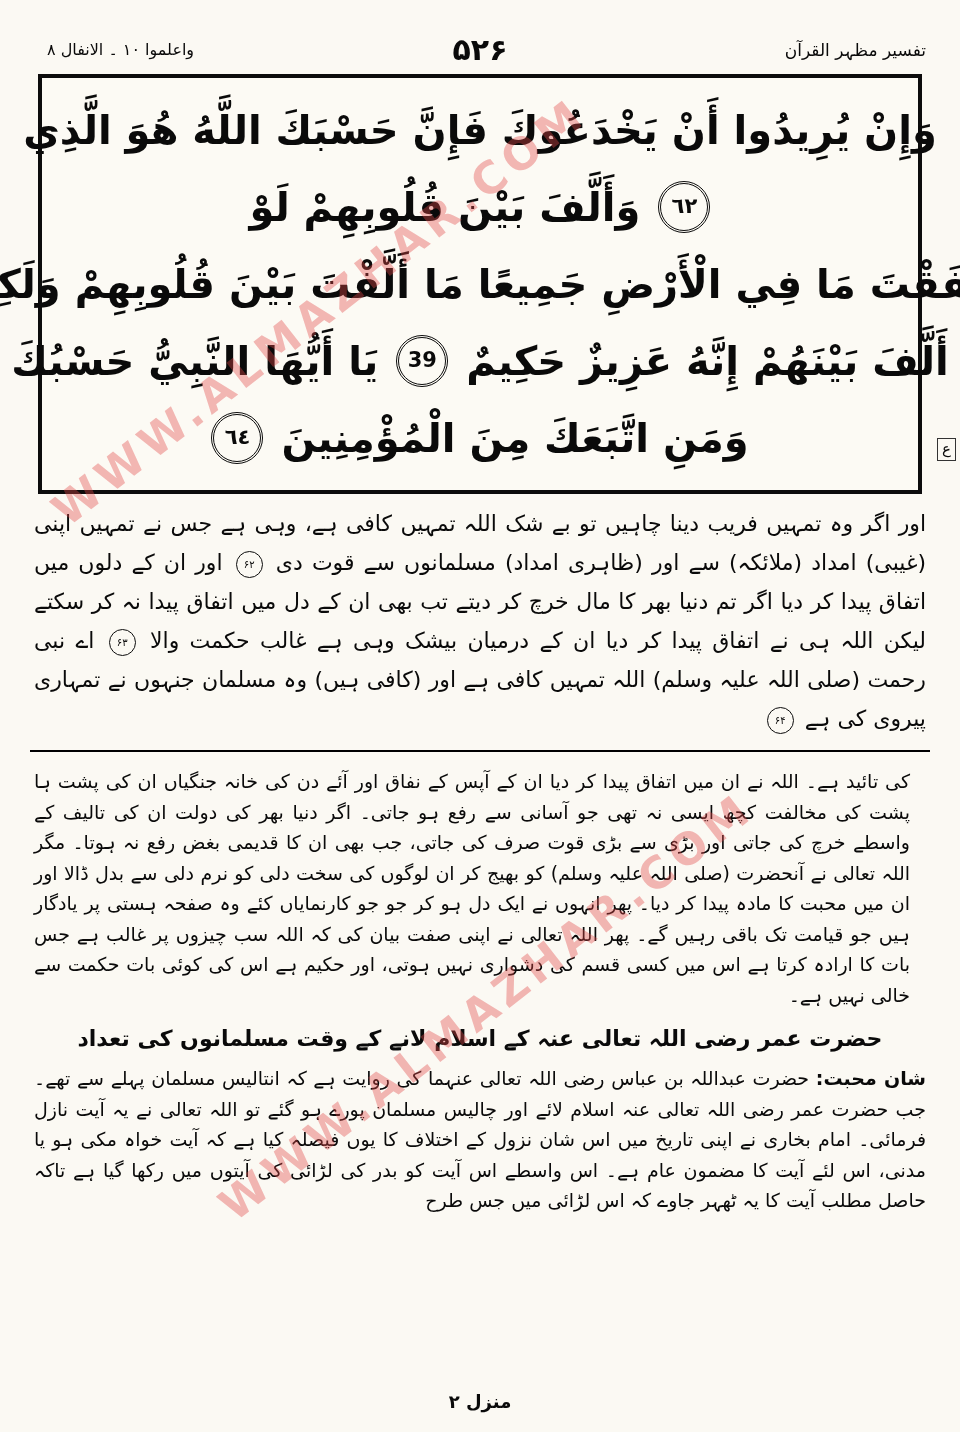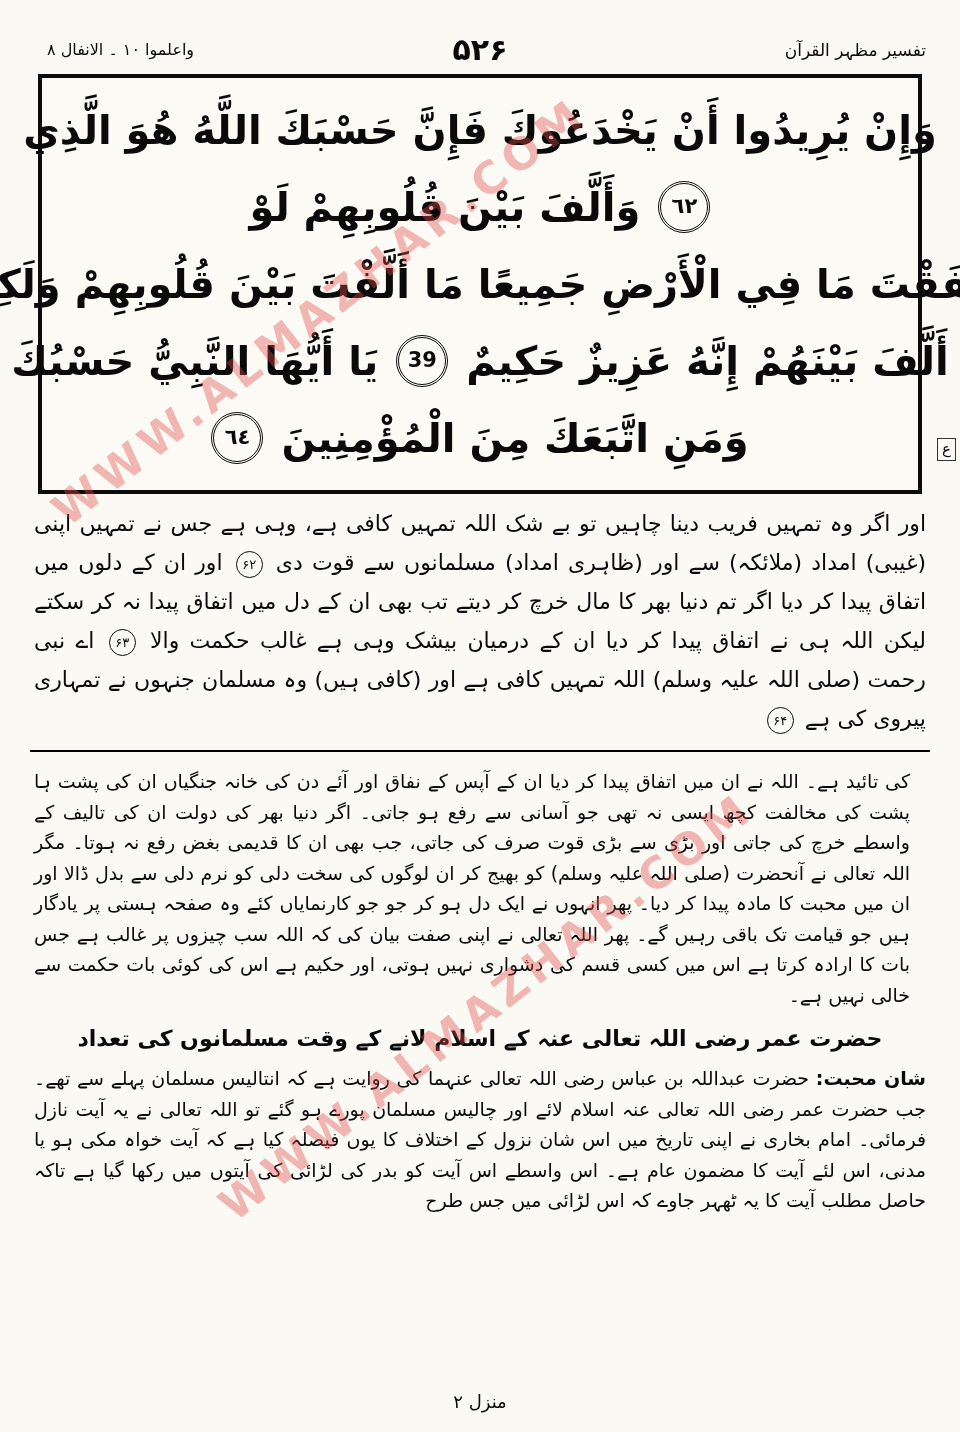--- a/index.html
+++ b/index.html
@@ -95,21 +95,21 @@
     margin: 4px 4px 12px 4px;
   }
   .cnum {
     display: inline-flex;
     align-items: center;
     justify-content: center;
     min-width: 27px;
     height: 27px;
     border: 1.6px solid #0c0c0c;
     border-radius: 50%;
-    font-size: 13px;
+    font-size: 10px;
     margin: 0 4px;
     vertical-align: middle;
     padding: 0 2px;
     box-sizing: border-box;
   }
   .rule {
     border-top: 2.5px solid #000;
     margin: 12px 0 14px 0;
   }
   .commentary {
@@ -134,21 +134,21 @@
     font-weight: bold;
   }
   
   .footer {
     position: absolute;
     bottom: 20px;
     left: 0;
     right: 0;
     text-align: center;
     font-size: 18px;
-    font-weight: normal;
+    font-weight: bold;
   }
   .margin-mark {
     position: absolute;
     right: 4px;
     top: 438px;
     font-size: 15px;
     text-align: center;
     line-height: 17px;
     border: 1px solid #333;
     padding: 2px 4px;

